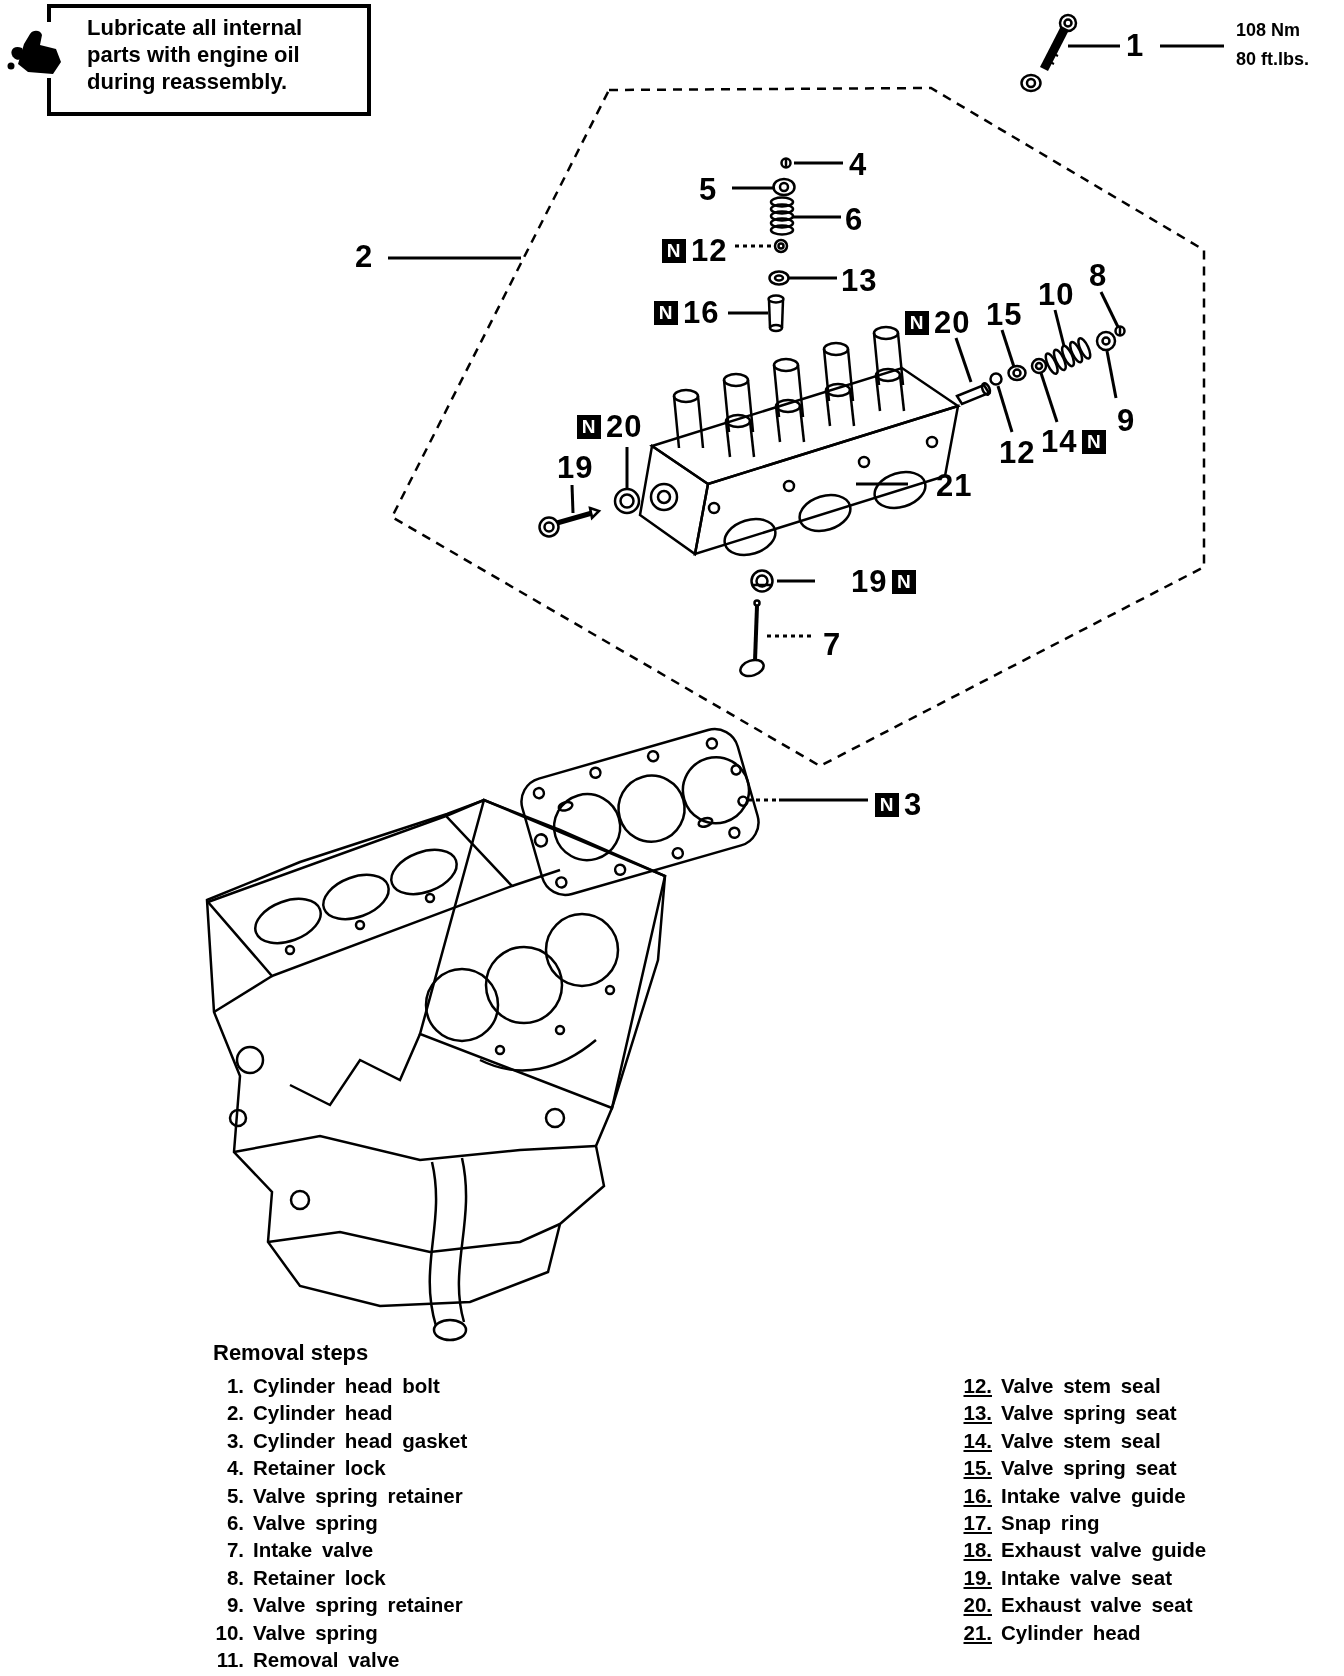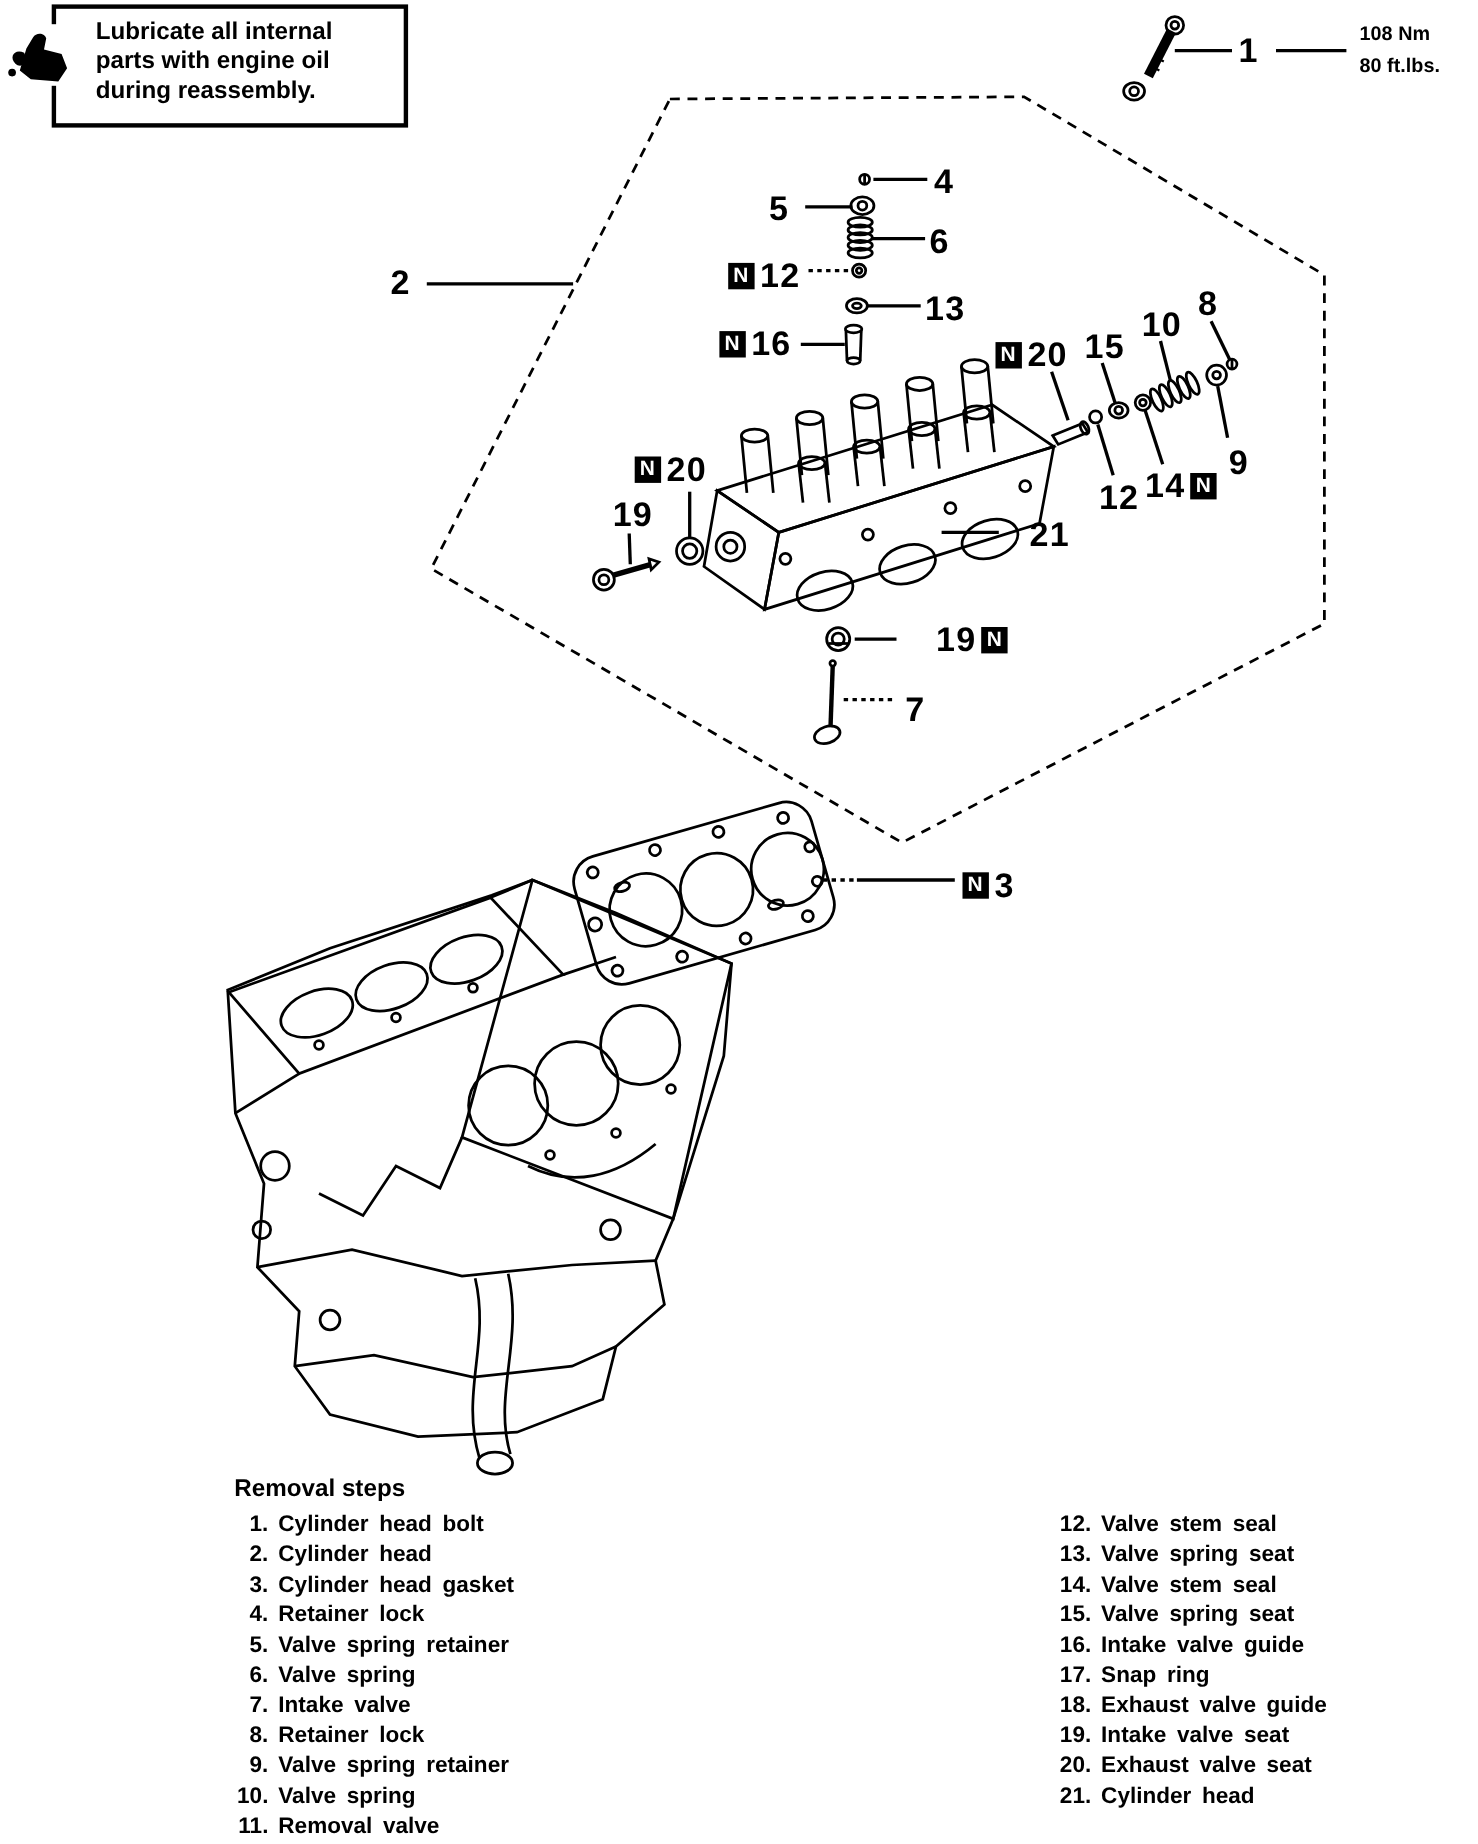--- a/index.html
+++ b/index.html
@@ -17,21 +17,21 @@
   .oilcan{position:absolute;left:4px;top:22px;background:#fff;}
   
   .torque{position:absolute;left:1236px;top:16px;font-size:18px;font-weight:bold;line-height:29px;white-space:nowrap;}
   
   .steps-heading{position:absolute;left:213px;top:1340px;font-size:22px;font-weight:bold;}
   .col{position:absolute;top:1372px;}
   .col-left{left:196px;}
   .col-right{left:940px;}
   .step{display:flex;line-height:27.4px;font-size:20.5px;font-weight:bold;word-spacing:4px;white-space:nowrap;}
   .sn{width:48px;text-align:right;margin-right:9px;flex:0 0 auto;}
-  .col-right .sn{width:52px;}
+  .col-right .sn{width:52px;text-decoration:underline;}
 </style>
 </head>
 <body>
 
 <div class="page">
 
   <svg class="art" width="1344" height="1344" viewBox="0 0 1344 1344">
     <g fill="none" stroke="#000" stroke-width="2.5">
 
       <polygon points="609,90 931,88 1204,250 1204,567 820,766 392,517" stroke-dasharray="9 7"></polygon>

